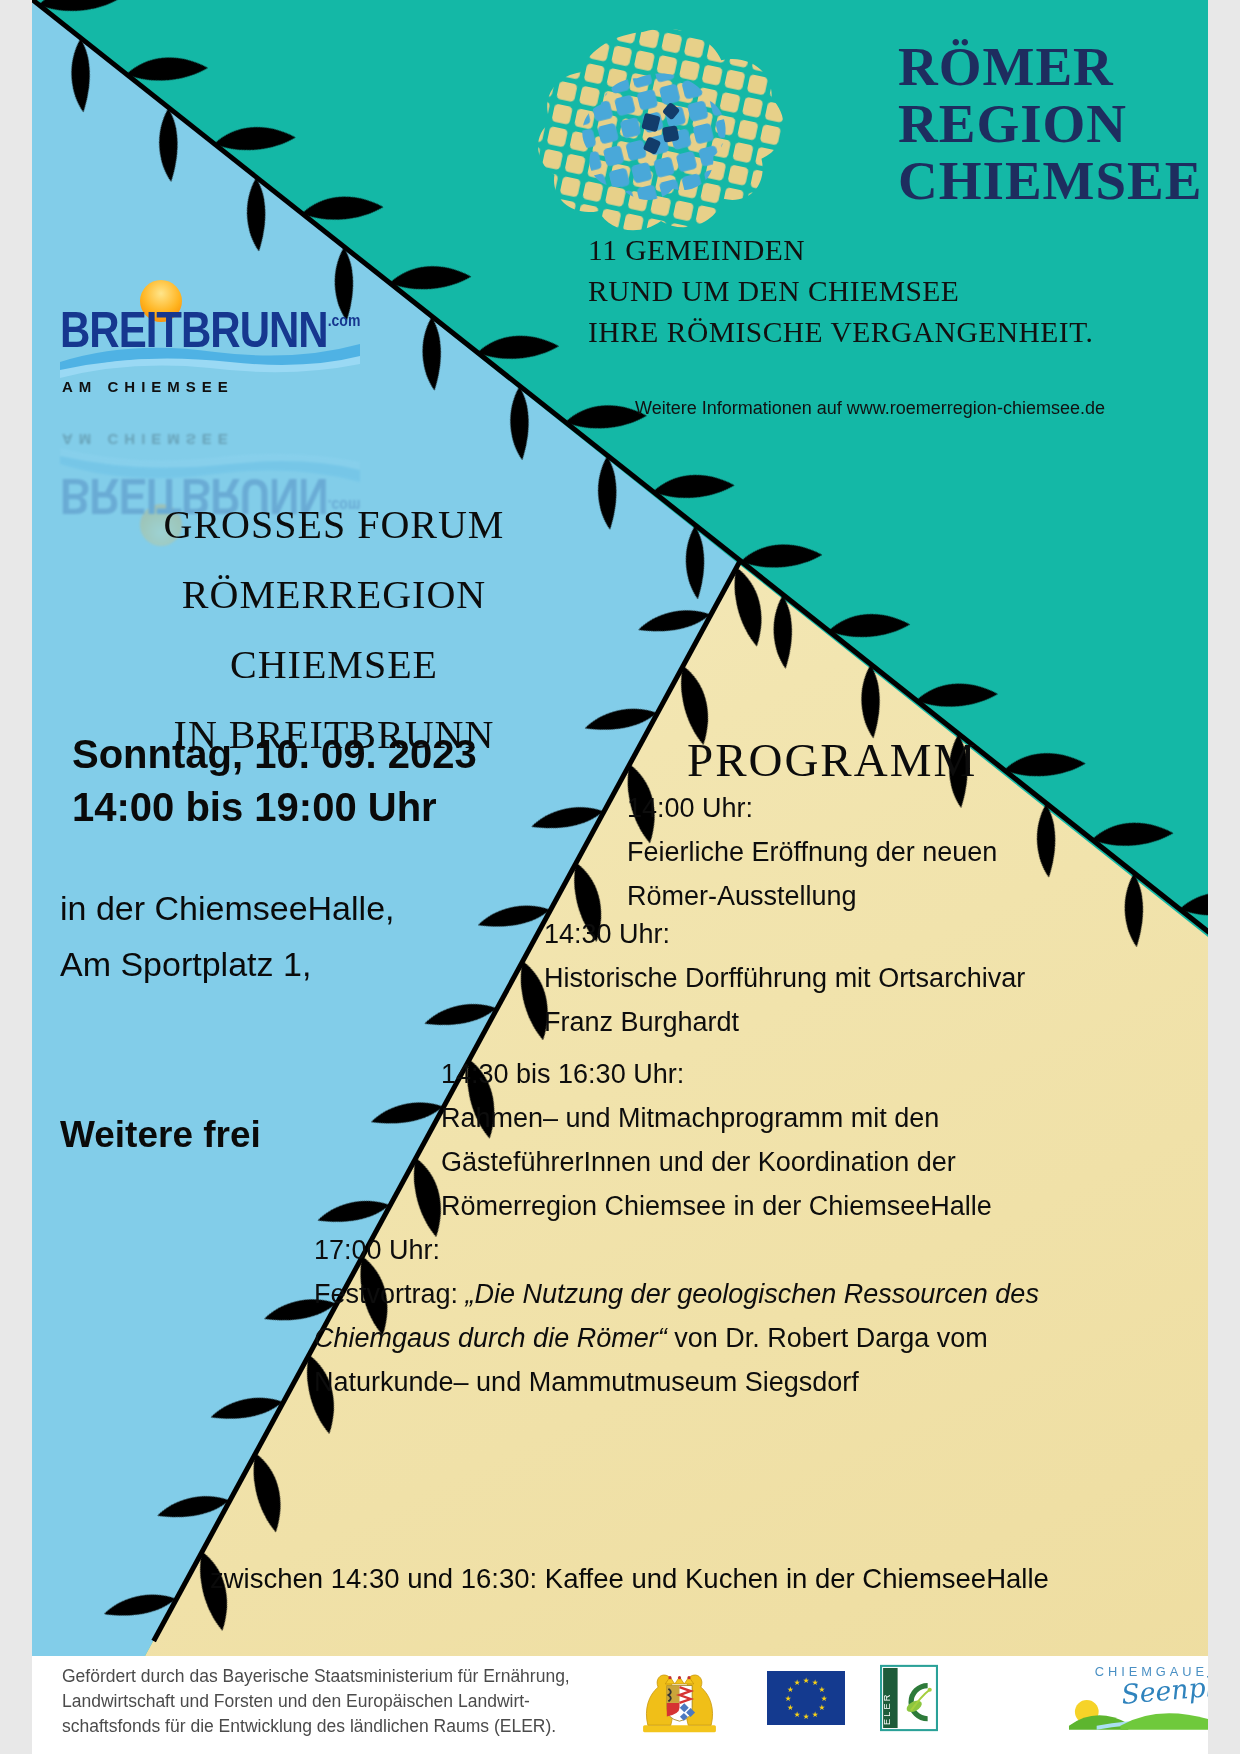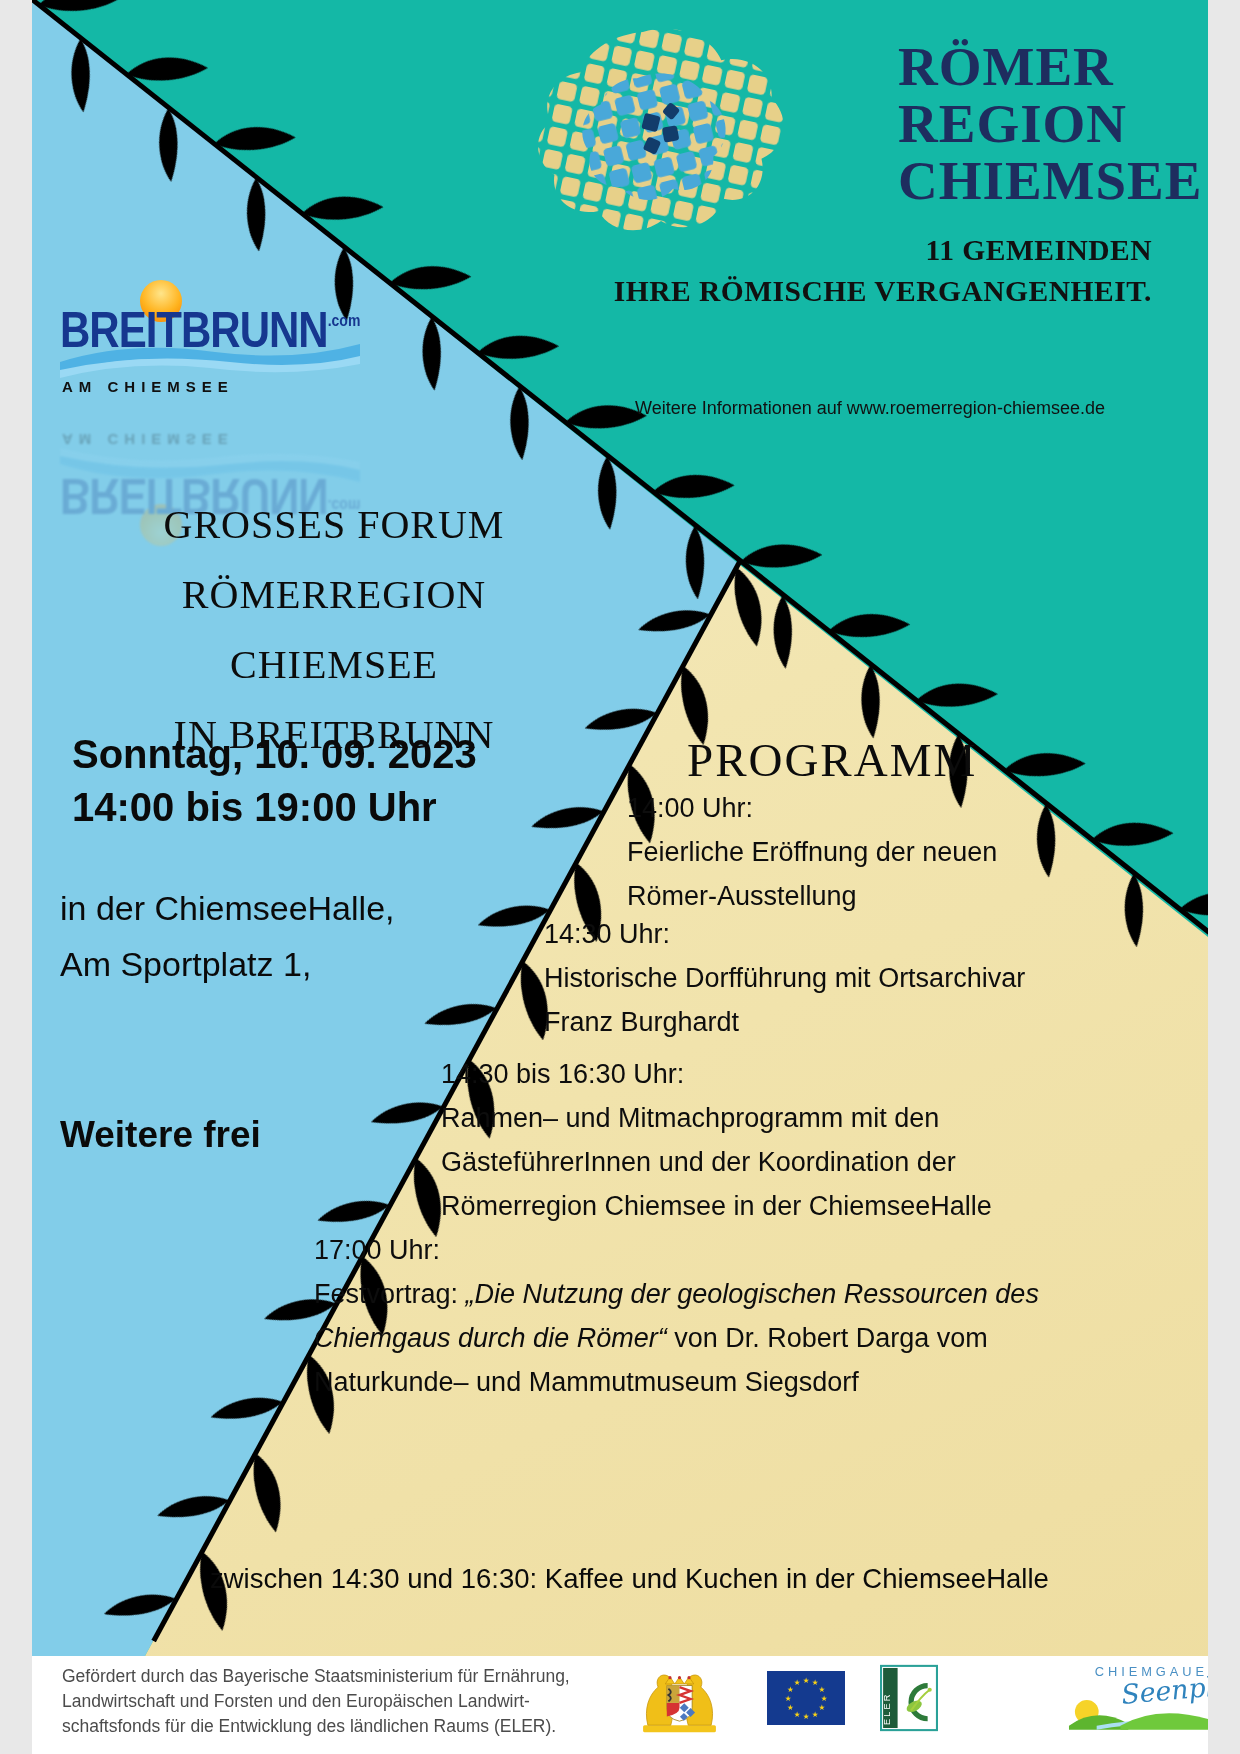--- a/index.html
+++ b/index.html
@@ -21,22 +21,22 @@
 
   
   .footer-band{position:absolute;left:0;top:1656px;width:1240px;height:98px;background:#ffffff;z-index:4;}
 
   
   .layer{position:absolute;z-index:5;}
   .serif{font-family:"Liberation Serif",serif;}
 
   .logo-title{left:866px;top:38px;font-size:55px;line-height:57px;font-weight:700;
       letter-spacing:1px;color:#1e2d5f;}
-  .tagline{left:556px;top:230px;width:564px;text-align:right;font-size:29.5px;
-      line-height:41px;letter-spacing:.5px;color:#111;font-weight:bold;}
+  .tagline{left:556px;top:230px;width:564px;text-align:left;font-size:29.5px;
+      line-height:41px;letter-spacing:.5px;color:#111;}
   .info-line{left:556px;top:398px;width:564px;text-align:center;font-size:18px;color:#111;}
 
   .event-title{left:41px;top:490px;width:522px;text-align:center;font-size:40px;
       line-height:70px;letter-spacing:1px;color:#0c0c0c;}
   .event-date{left:40px;top:728px;font-size:40px;font-weight:bold;line-height:53px;color:#0a0a0a;}
   .venue{left:28px;top:880px;font-size:34px;line-height:56px;color:#0a0a0a;}
   .admission{left:28px;top:1114px;font-size:37px;font-weight:bold;color:#0a0a0a;}
 
   .prog-heading{left:655px;top:733px;font-size:47px;letter-spacing:2px;color:#0c0c0c;}
   .prog-item{position:absolute;font-size:27px;line-height:44px;color:#0d0d0d;}
@@ -111,20 +111,21 @@
   </svg>
 
   <div class="layer logo-title serif logo-block">
     <div>RÖMER</div>
     <div>REGION</div>
     <div>CHIEMSEE</div>
   </div>
 
   <div class="layer tagline serif">
     <div>11 GEMEINDEN</div>
+    <div>RUND UM DEN CHIEMSEE</div>
     <div>IHRE RÖMISCHE VERGANGENHEIT.</div>
   </div>
 
   <div class="layer info-line">Weitere Informationen auf www.roemerregion-chiemsee.de</div>
 
   <div class="layer abs bb">
     <div class="bb-main">
       <div class="bb-sun"></div>
       <div class="bb-name"><span>BREITBRUNN</span><span class="bb-com">.com</span></div>
       <svg class="bb-waves" width="300" height="42">

